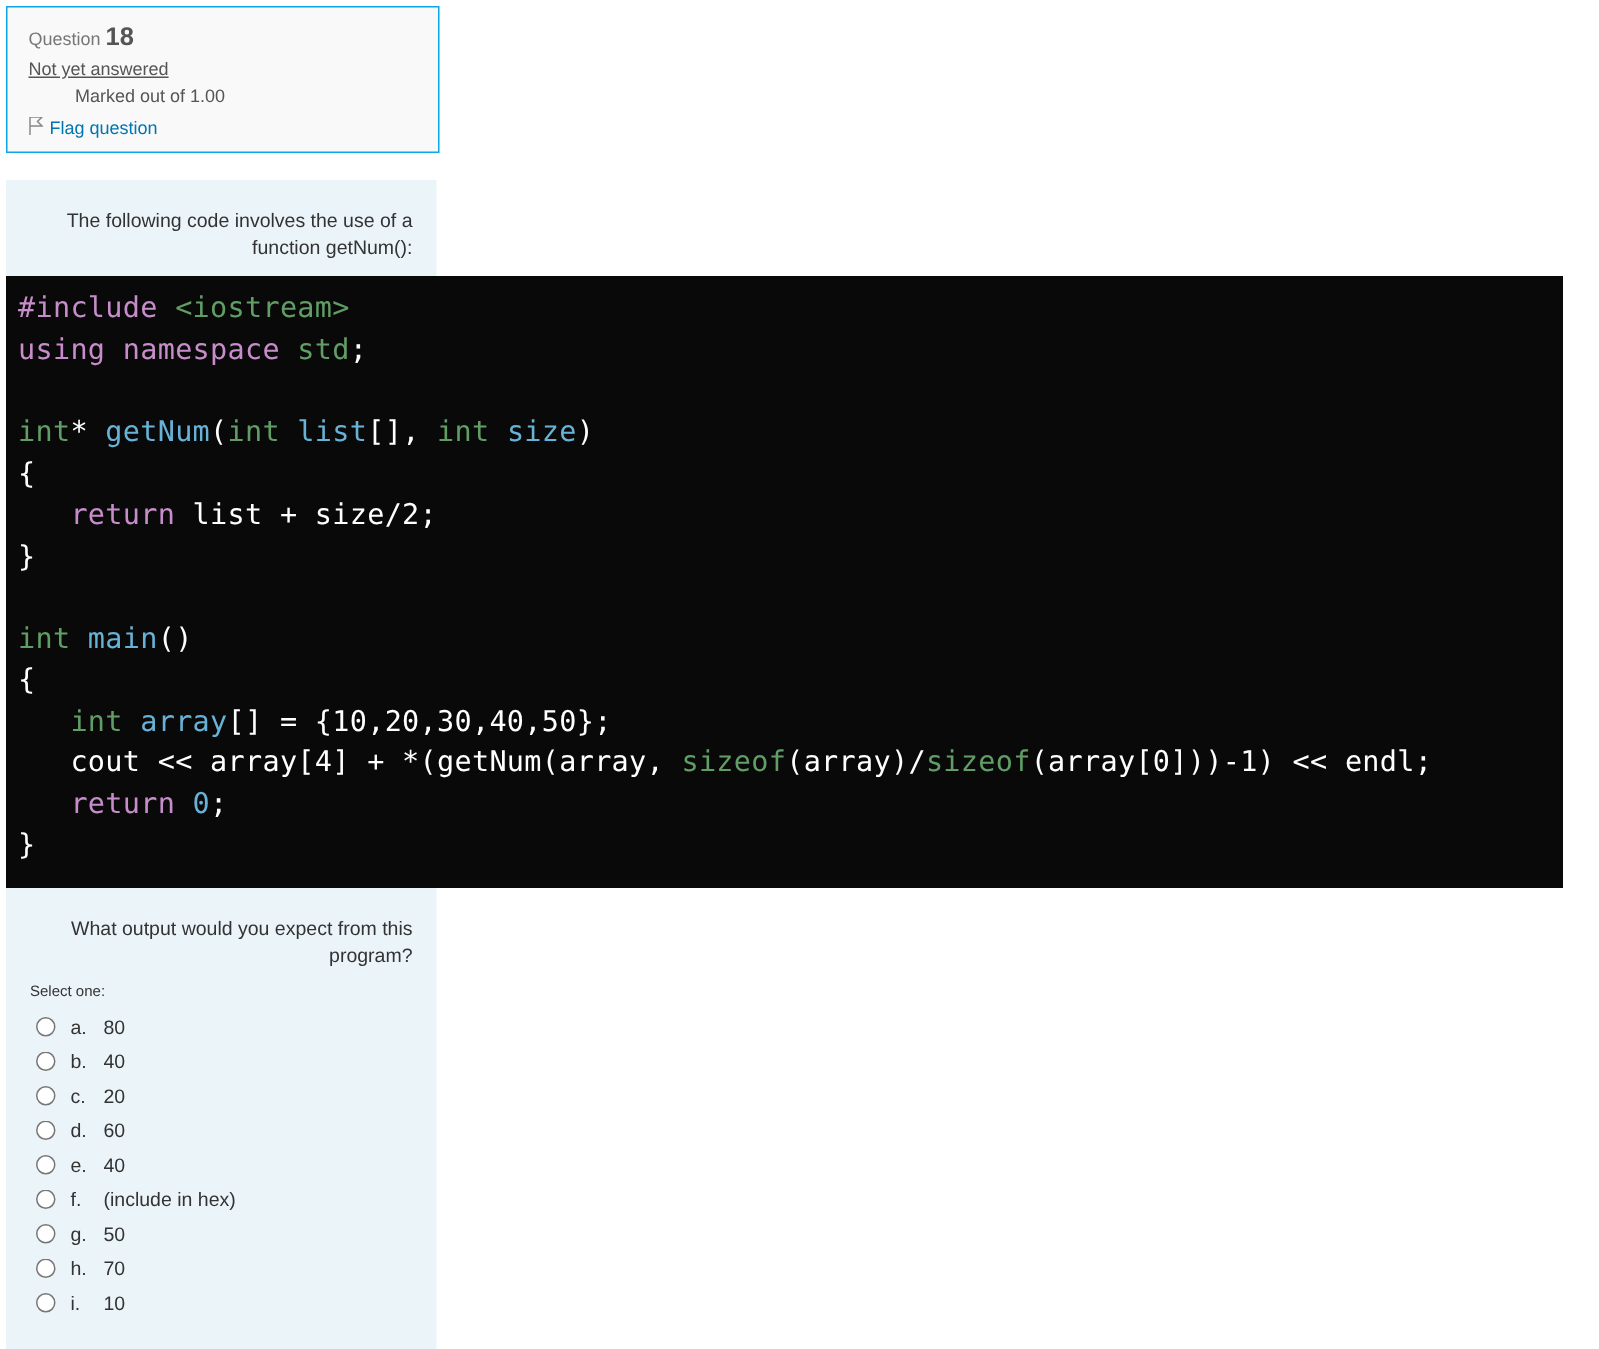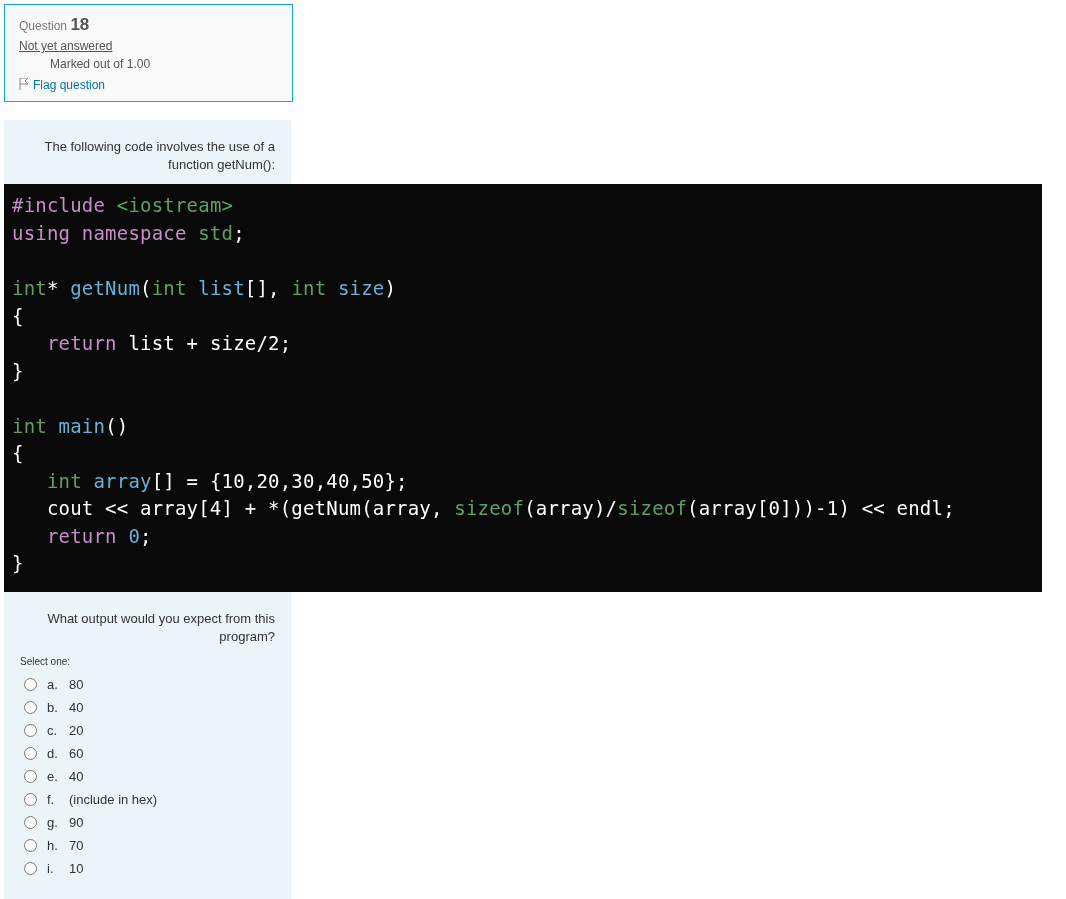--- a/index.html
+++ b/index.html
@@ -119,21 +119,21 @@
       <span class="opt-text">40</span>
     </label>
     <label class="opt-row">
       <input type="radio" name="q18" style="">
       <span class="opt-letter">f.</span>
       <span class="opt-text">(include in hex)</span>
     </label>
     <label class="opt-row">
       <input type="radio" name="q18" style="">
       <span class="opt-letter">g.</span>
-      <span class="opt-text">90</span>
+      <span class="opt-text">50</span>
     </label>
     <label class="opt-row">
       <input type="radio" name="q18" style="">
       <span class="opt-letter">h.</span>
       <span class="opt-text">70</span>
     </label>
     <label class="opt-row">
       <input type="radio" name="q18" style="">
       <span class="opt-letter">i.</span>
       <span class="opt-text">10</span>

